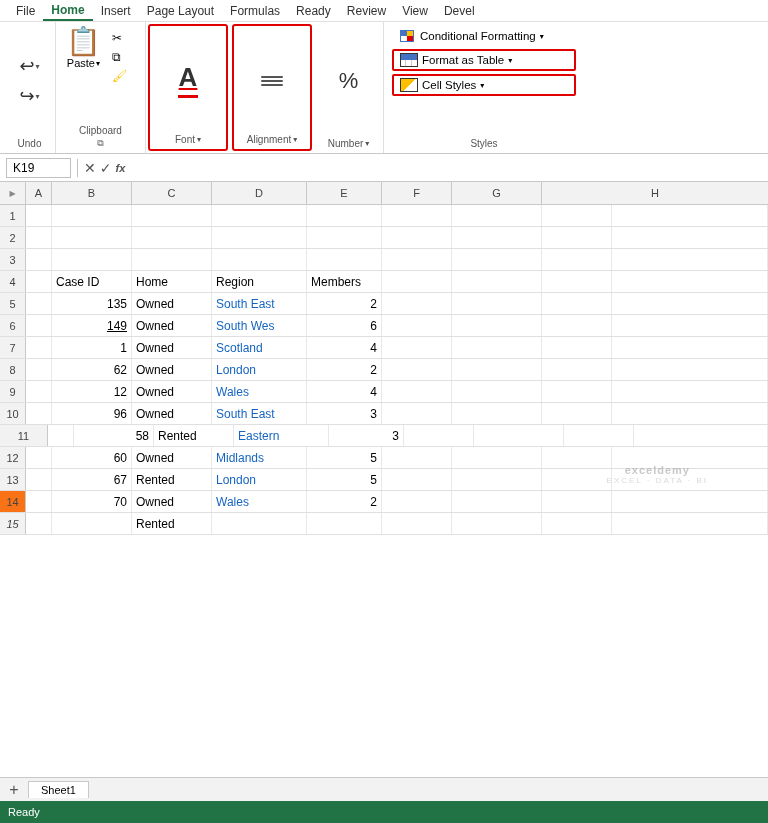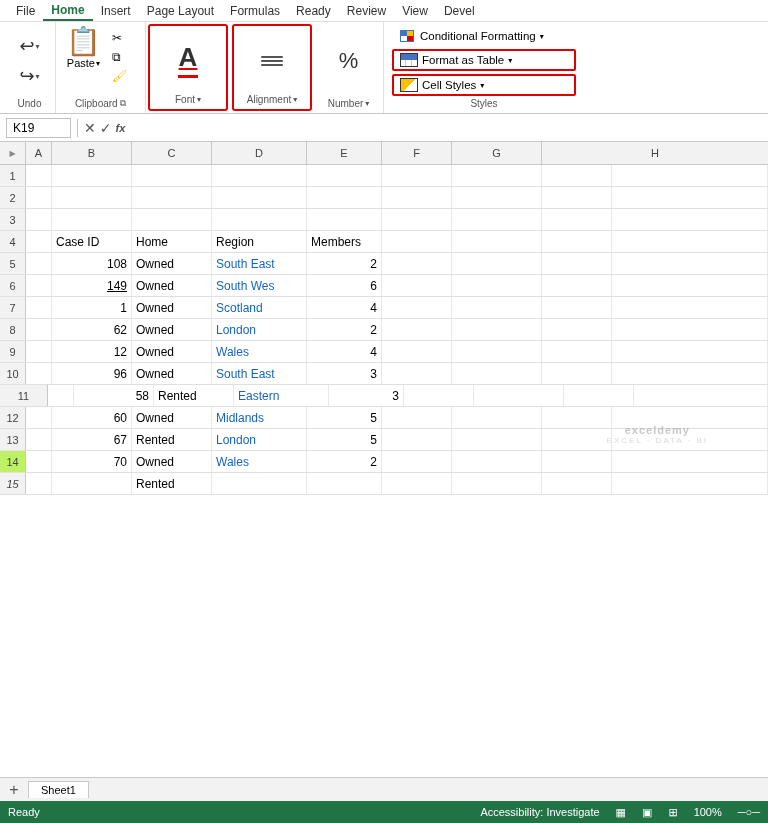--- a/index.html
+++ b/index.html
@@ -50,21 +50,21 @@
           <span style="font-size:11px;">Paste</span>
           <span style="font-size:8px;">▾</span>
         </div>
       </div>
       <div style="display:flex; flex-direction:column; gap:3px; padding-top:4px;">
         <div style="display:flex; align-items:center; cursor:pointer; padding:1px 3px; border-radius:2px; font-size:12px;" title="Cut">✂</div>
         <div style="display:flex; align-items:center; cursor:pointer; padding:1px 3px; border-radius:2px; font-size:12px;" title="Copy">⧉</div>
         <div style="display:flex; align-items:center; cursor:pointer; padding:1px 3px; border-radius:2px; font-size:12px; color:#ffc000;" title="Format Painter">🖌</div>
       </div>
     </div>
-    <div style="display:flex; align-items:center; gap:2px; justify-content:center;">
+    <div style="display:flex; align-items:center; gap:2px; justify-content:flex-start;flex-direction:column;">
       <span style="font-size:10px; color:#555;">Clipboard</span>
       <span style="font-size:9px; color:#555; cursor:pointer;">⧉</span>
     </div>
   </div>
 
   <div style="display:flex; flex-direction:column; padding:4px 8px; min-width:80px; justify-content:space-between; border:2px solid #e00000; border-radius:3px; margin:2px;">
     <div style="display:flex; flex-direction:column; align-items:center; gap:4px; flex:1; justify-content:center;">
       <span style="font-size:26px; font-weight:bold; color:#333; line-height:1; text-decoration: underline; text-decoration-color: #e00000;">A</span>
       <div style="display:flex; align-items:center;">
         <div class="icon-color-bar" style="width:20px; background:#e00000; height:3px;"></div>
@@ -127,21 +127,21 @@
         <span style="font-size:8px; margin-left:4px;">▾</span>
       </div>
 
       <div style="display:flex; align-items:center; padding:2px 6px; cursor:pointer; border-radius:2px; font-size:11.5px; border:2px solid #e00000;">
         <div style="width:18px; height:14px; margin-right:4px; border:1px solid #333; background:linear-gradient(135deg, #ffc000 50%, #fff 50%);"></div>
         <span>Cell Styles</span>
         <span style="font-size:8px; margin-left:4px;">▾</span>
       </div>
     </div>
     <div style="display:flex; align-items:center; justify-content:center; margin-top:2px;">
-      <span style="font-size:10px; color:#555;">Styles</span>
+      <span style="font-size:10px; color:#555;margin-top:40px;">Styles</span>
     </div>
   </div>
 
 </div>
 
 <div style="display:flex; align-items:center; padding:3px 6px; border-bottom:1px solid #c8c8c8; height:28px; background:#fff;">
   <input type="text" value="K19" style="width: 65px; border: 1px solid rgb(192, 192, 192); padding: 2px 6px; font-size: 12px; font-family: inherit;">
   <div style="width:1px; height:18px; background:#c0c0c0; margin:0 6px;"></div>
   <span style="font-size:14px; color:#555; cursor:pointer; margin-right:4px;">✕</span>
   <span style="font-size:14px; color:#555; cursor:pointer; margin-right:4px;">✓</span>
@@ -210,21 +210,21 @@
         <div style="width: 95px; min-width: 95px; border-right: 1px solid rgb(232, 232, 232); display: flex; align-items: center; padding: 0px 4px; font-size: 12px; overflow: hidden; white-space: nowrap; cursor: cell; font-weight: 500; justify-content: flex-start; color: rgb(0, 0, 0);">Region</div>
         <div style="width: 75px; min-width: 75px; border-right: 1px solid rgb(232, 232, 232); display: flex; align-items: center; padding: 0px 4px; font-size: 12px; overflow: hidden; white-space: nowrap; cursor: cell; font-weight: 500; justify-content: flex-start; color: rgb(0, 0, 0);">Members</div>
         <div style="width: 70px; min-width: 70px; border-right: 1px solid rgb(232, 232, 232); display: flex; align-items: center; padding: 0px 4px; font-size: 12px; overflow: hidden; white-space: nowrap; cursor: cell; font-weight: normal; justify-content: flex-start; color: rgb(0, 0, 0);"></div>
         <div style="width: 90px; min-width: 90px; border-right: 1px solid rgb(232, 232, 232); display: flex; align-items: center; padding: 0px 4px; font-size: 12px; overflow: hidden; white-space: nowrap; cursor: cell; font-weight: normal; justify-content: flex-start; color: rgb(0, 0, 0);"></div>
         <div style="width: 70px; min-width: 70px; border-right: 1px solid rgb(232, 232, 232); display: flex; align-items: center; padding: 0px 4px; font-size: 12px; overflow: hidden; white-space: nowrap; cursor: cell; font-weight: normal; justify-content: flex-start; color: rgb(0, 0, 0);"></div>
         <div style="flex: 1 1 0%; border-right: 1px solid rgb(232, 232, 232); display: flex; align-items: center; padding: 0px 4px; font-size: 12px; cursor: cell;"></div>
       </div>
       <div style="display: flex; border-bottom: 1px solid rgb(224, 224, 224); height: 22px;">
         <div style="width: 26px; min-width: 26px; background: rgb(242, 242, 242); border-right: 1px solid rgb(200, 200, 200); display: flex; align-items: center; justify-content: center; font-size: 11px; color: rgb(68, 68, 68); cursor: pointer;">5</div>
         <div style="width: 26px; min-width: 26px; border-right: 1px solid rgb(232, 232, 232); display: flex; align-items: center; padding: 0px 4px; font-size: 12px; overflow: hidden; white-space: nowrap; cursor: cell; font-weight: normal; justify-content: flex-start; color: rgb(0, 0, 0);"></div>
-        <div style="width: 80px; min-width: 80px; border-right: 1px solid rgb(232, 232, 232); display: flex; align-items: center; padding: 0px 4px; font-size: 12px; overflow: hidden; white-space: nowrap; cursor: cell; font-weight: normal; justify-content: flex-end; color: rgb(0, 0, 0);">108</div>
+        <div style="width: 80px; min-width: 80px; border-right: 1px solid rgb(232, 232, 232); display: flex; align-items: center; padding: 0px 4px; font-size: 12px; overflow: hidden; white-space: nowrap; cursor: cell; font-weight: normal; justify-content: flex-end; color: rgb(0, 0, 0);">135</div>
         <div style="width: 80px; min-width: 80px; border-right: 1px solid rgb(232, 232, 232); display: flex; align-items: center; padding: 0px 4px; font-size: 12px; overflow: hidden; white-space: nowrap; cursor: cell; font-weight: normal; justify-content: flex-start; color: rgb(0, 0, 0);">Owned</div>
         <div style="width: 95px; min-width: 95px; border-right: 1px solid rgb(232, 232, 232); display: flex; align-items: center; padding: 0px 4px; font-size: 12px; overflow: hidden; white-space: nowrap; cursor: cell; font-weight: normal; justify-content: flex-start; color: rgb(21, 101, 192);">South East</div>
         <div style="width: 75px; min-width: 75px; border-right: 1px solid rgb(232, 232, 232); display: flex; align-items: center; padding: 0px 4px; font-size: 12px; overflow: hidden; white-space: nowrap; cursor: cell; font-weight: normal; justify-content: flex-end; color: rgb(0, 0, 0);">2</div>
         <div style="width: 70px; min-width: 70px; border-right: 1px solid rgb(232, 232, 232); display: flex; align-items: center; padding: 0px 4px; font-size: 12px; overflow: hidden; white-space: nowrap; cursor: cell; font-weight: normal; justify-content: flex-start; color: rgb(0, 0, 0);"></div>
         <div style="width: 90px; min-width: 90px; border-right: 1px solid rgb(232, 232, 232); display: flex; align-items: center; padding: 0px 4px; font-size: 12px; overflow: hidden; white-space: nowrap; cursor: cell; font-weight: normal; justify-content: flex-start; color: rgb(0, 0, 0);"></div>
         <div style="width: 70px; min-width: 70px; border-right: 1px solid rgb(232, 232, 232); display: flex; align-items: center; padding: 0px 4px; font-size: 12px; overflow: hidden; white-space: nowrap; cursor: cell; font-weight: normal; justify-content: flex-start; color: rgb(0, 0, 0);"></div>
         <div style="flex: 1 1 0%; border-right: 1px solid rgb(232, 232, 232); display: flex; align-items: center; padding: 0px 4px; font-size: 12px; cursor: cell;"></div>
       </div>
       <div style="display: flex; border-bottom: 1px solid rgb(224, 224, 224); height: 22px;">
         <div style="width: 26px; min-width: 26px; background: rgb(242, 242, 242); border-right: 1px solid rgb(200, 200, 200); display: flex; align-items: center; justify-content: center; font-size: 11px; color: rgb(68, 68, 68); cursor: pointer;">6</div>
@@ -316,21 +316,21 @@
         <div style="width: 80px; min-width: 80px; border-right: 1px solid rgb(232, 232, 232); display: flex; align-items: center; padding: 0px 4px; font-size: 12px; overflow: hidden; white-space: nowrap; cursor: cell; font-weight: normal; justify-content: flex-end; color: rgb(0, 0, 0);">67</div>
         <div style="width: 80px; min-width: 80px; border-right: 1px solid rgb(232, 232, 232); display: flex; align-items: center; padding: 0px 4px; font-size: 12px; overflow: hidden; white-space: nowrap; cursor: cell; font-weight: normal; justify-content: flex-start; color: rgb(0, 0, 0);">Rented</div>
         <div style="width: 95px; min-width: 95px; border-right: 1px solid rgb(232, 232, 232); display: flex; align-items: center; padding: 0px 4px; font-size: 12px; overflow: hidden; white-space: nowrap; cursor: cell; font-weight: normal; justify-content: flex-start; color: rgb(21, 101, 192);">London</div>
         <div style="width: 75px; min-width: 75px; border-right: 1px solid rgb(232, 232, 232); display: flex; align-items: center; padding: 0px 4px; font-size: 12px; overflow: hidden; white-space: nowrap; cursor: cell; font-weight: normal; justify-content: flex-end; color: rgb(0, 0, 0);">5</div>
         <div style="width: 70px; min-width: 70px; border-right: 1px solid rgb(232, 232, 232); display: flex; align-items: center; padding: 0px 4px; font-size: 12px; overflow: hidden; white-space: nowrap; cursor: cell; font-weight: normal; justify-content: flex-start; color: rgb(0, 0, 0);"></div>
         <div style="width: 90px; min-width: 90px; border-right: 1px solid rgb(232, 232, 232); display: flex; align-items: center; padding: 0px 4px; font-size: 12px; overflow: hidden; white-space: nowrap; cursor: cell; font-weight: normal; justify-content: flex-start; color: rgb(0, 0, 0);"></div>
         <div style="width: 70px; min-width: 70px; border-right: 1px solid rgb(232, 232, 232); display: flex; align-items: center; padding: 0px 4px; font-size: 12px; overflow: hidden; white-space: nowrap; cursor: cell; font-weight: normal; justify-content: flex-start; color: rgb(0, 0, 0);"></div>
         <div style="flex: 1 1 0%; border-right: 1px solid rgb(232, 232, 232); display: flex; align-items: center; padding: 0px 4px; font-size: 12px; cursor: cell;"></div>
       </div>
       <div style="display: flex; border-bottom: 1px solid rgb(224, 224, 224); height: 22px;">
-        <div style="width: 16px; min-width: 26px; background: #bef264; border-right: 1px solid rgb(200, 200, 200); display: flex; align-items: center; justify-content: center; font-size: 11px; color: rgb(68, 68, 68); cursor: pointer;">14</div>
+        <div style="width: 16px; min-width: 26px; background: #f97316; border-right: 1px solid rgb(200, 200, 200); display: flex; align-items: center; justify-content: center; font-size: 11px; color: rgb(68, 68, 68); cursor: pointer;">14</div>
         <div style="width: 26px; min-width: 26px; border-right: 1px solid rgb(232, 232, 232); display: flex; align-items: center; padding: 0px 4px; font-size: 12px; overflow: hidden; white-space: nowrap; cursor: cell; font-weight: normal; justify-content: flex-start; color: rgb(0, 0, 0);"></div>
         <div style="width: 80px; min-width: 80px; border-right: 1px solid rgb(232, 232, 232); display: flex; align-items: center; padding: 0px 4px; font-size: 12px; overflow: hidden; white-space: nowrap; cursor: cell; font-weight: normal; justify-content: flex-end; color: rgb(0, 0, 0);">70</div>
         <div style="width: 80px; min-width: 80px; border-right: 1px solid rgb(232, 232, 232); display: flex; align-items: center; padding: 0px 4px; font-size: 12px; overflow: hidden; white-space: nowrap; cursor: cell; font-weight: normal; justify-content: flex-start; color: rgb(0, 0, 0);">Owned</div>
         <div style="width: 95px; min-width: 95px; border-right: 1px solid rgb(232, 232, 232); display: flex; align-items: center; padding: 0px 4px; font-size: 12px; overflow: hidden; white-space: nowrap; cursor: cell; font-weight: normal; justify-content: flex-start; color: rgb(21, 101, 192);">Wales</div>
         <div style="width: 75px; min-width: 75px; border-right: 1px solid rgb(232, 232, 232); display: flex; align-items: center; padding: 0px 4px; font-size: 12px; overflow: hidden; white-space: nowrap; cursor: cell; font-weight: normal; justify-content: flex-end; color: rgb(0, 0, 0);">2</div>
         <div style="width: 70px; min-width: 70px; border-right: 1px solid rgb(232, 232, 232); display: flex; align-items: center; padding: 0px 4px; font-size: 12px; overflow: hidden; white-space: nowrap; cursor: cell; font-weight: normal; justify-content: flex-start; color: rgb(0, 0, 0);"></div>
         <div style="width: 90px; min-width: 90px; border-right: 1px solid rgb(232, 232, 232); display: flex; align-items: center; padding: 0px 4px; font-size: 12px; overflow: hidden; white-space: nowrap; cursor: cell; font-weight: normal; justify-content: flex-start; color: rgb(0, 0, 0);"></div>
         <div style="width: 70px; min-width: 70px; border-right: 1px solid rgb(232, 232, 232); display: flex; align-items: center; padding: 0px 4px; font-size: 12px; overflow: hidden; white-space: nowrap; cursor: cell; font-weight: normal; justify-content: flex-start; color: rgb(0, 0, 0);"></div>
         <div style="flex: 1 1 0%; border-right: 1px solid rgb(232, 232, 232); display: flex; align-items: center; padding: 0px 4px; font-size: 12px; cursor: cell;"></div>
       </div>
@@ -354,21 +354,13 @@
     </div>
   </div>
 
 <div style="display:flex; align-items:center; height:24px; background:#f2f2f2; border-top:1px solid #c8c8c8; padding:0 4px; position:fixed; bottom:22px; width:768px;">
   <div style="width:20px; height:20px; display:flex; align-items:center; justify-content:center; font-size:16px; cursor:pointer; color:#555; margin-right:4px;">+</div>
   <div style="padding:2px 12px; font-size:11px; background:#fff; border:1px solid #c8c8c8; border-bottom:none; cursor:pointer; color:#000; font-weight:500;">Sheet1</div>
 </div>
 
 <div style="display:flex; align-items:center; height:22px; background:#217346; padding:0 8px; font-size:11px; color:#fff; position:fixed; bottom:0; width:768px;">
   <span>Ready</span>
-  <div style="margin-left:auto; display:flex; gap:16px; align-items:center;">
-    <span style="cursor:pointer;">Accessibility: Investigate</span>
-    <span style="cursor:pointer;">▦</span>
-    <span style="cursor:pointer;">▣</span>
-    <span style="cursor:pointer;">⊞</span>
-    <span>100%</span>
-    <span style="cursor:pointer;">─○─</span>
-  </div>
 </div>
 
 </body></html>

